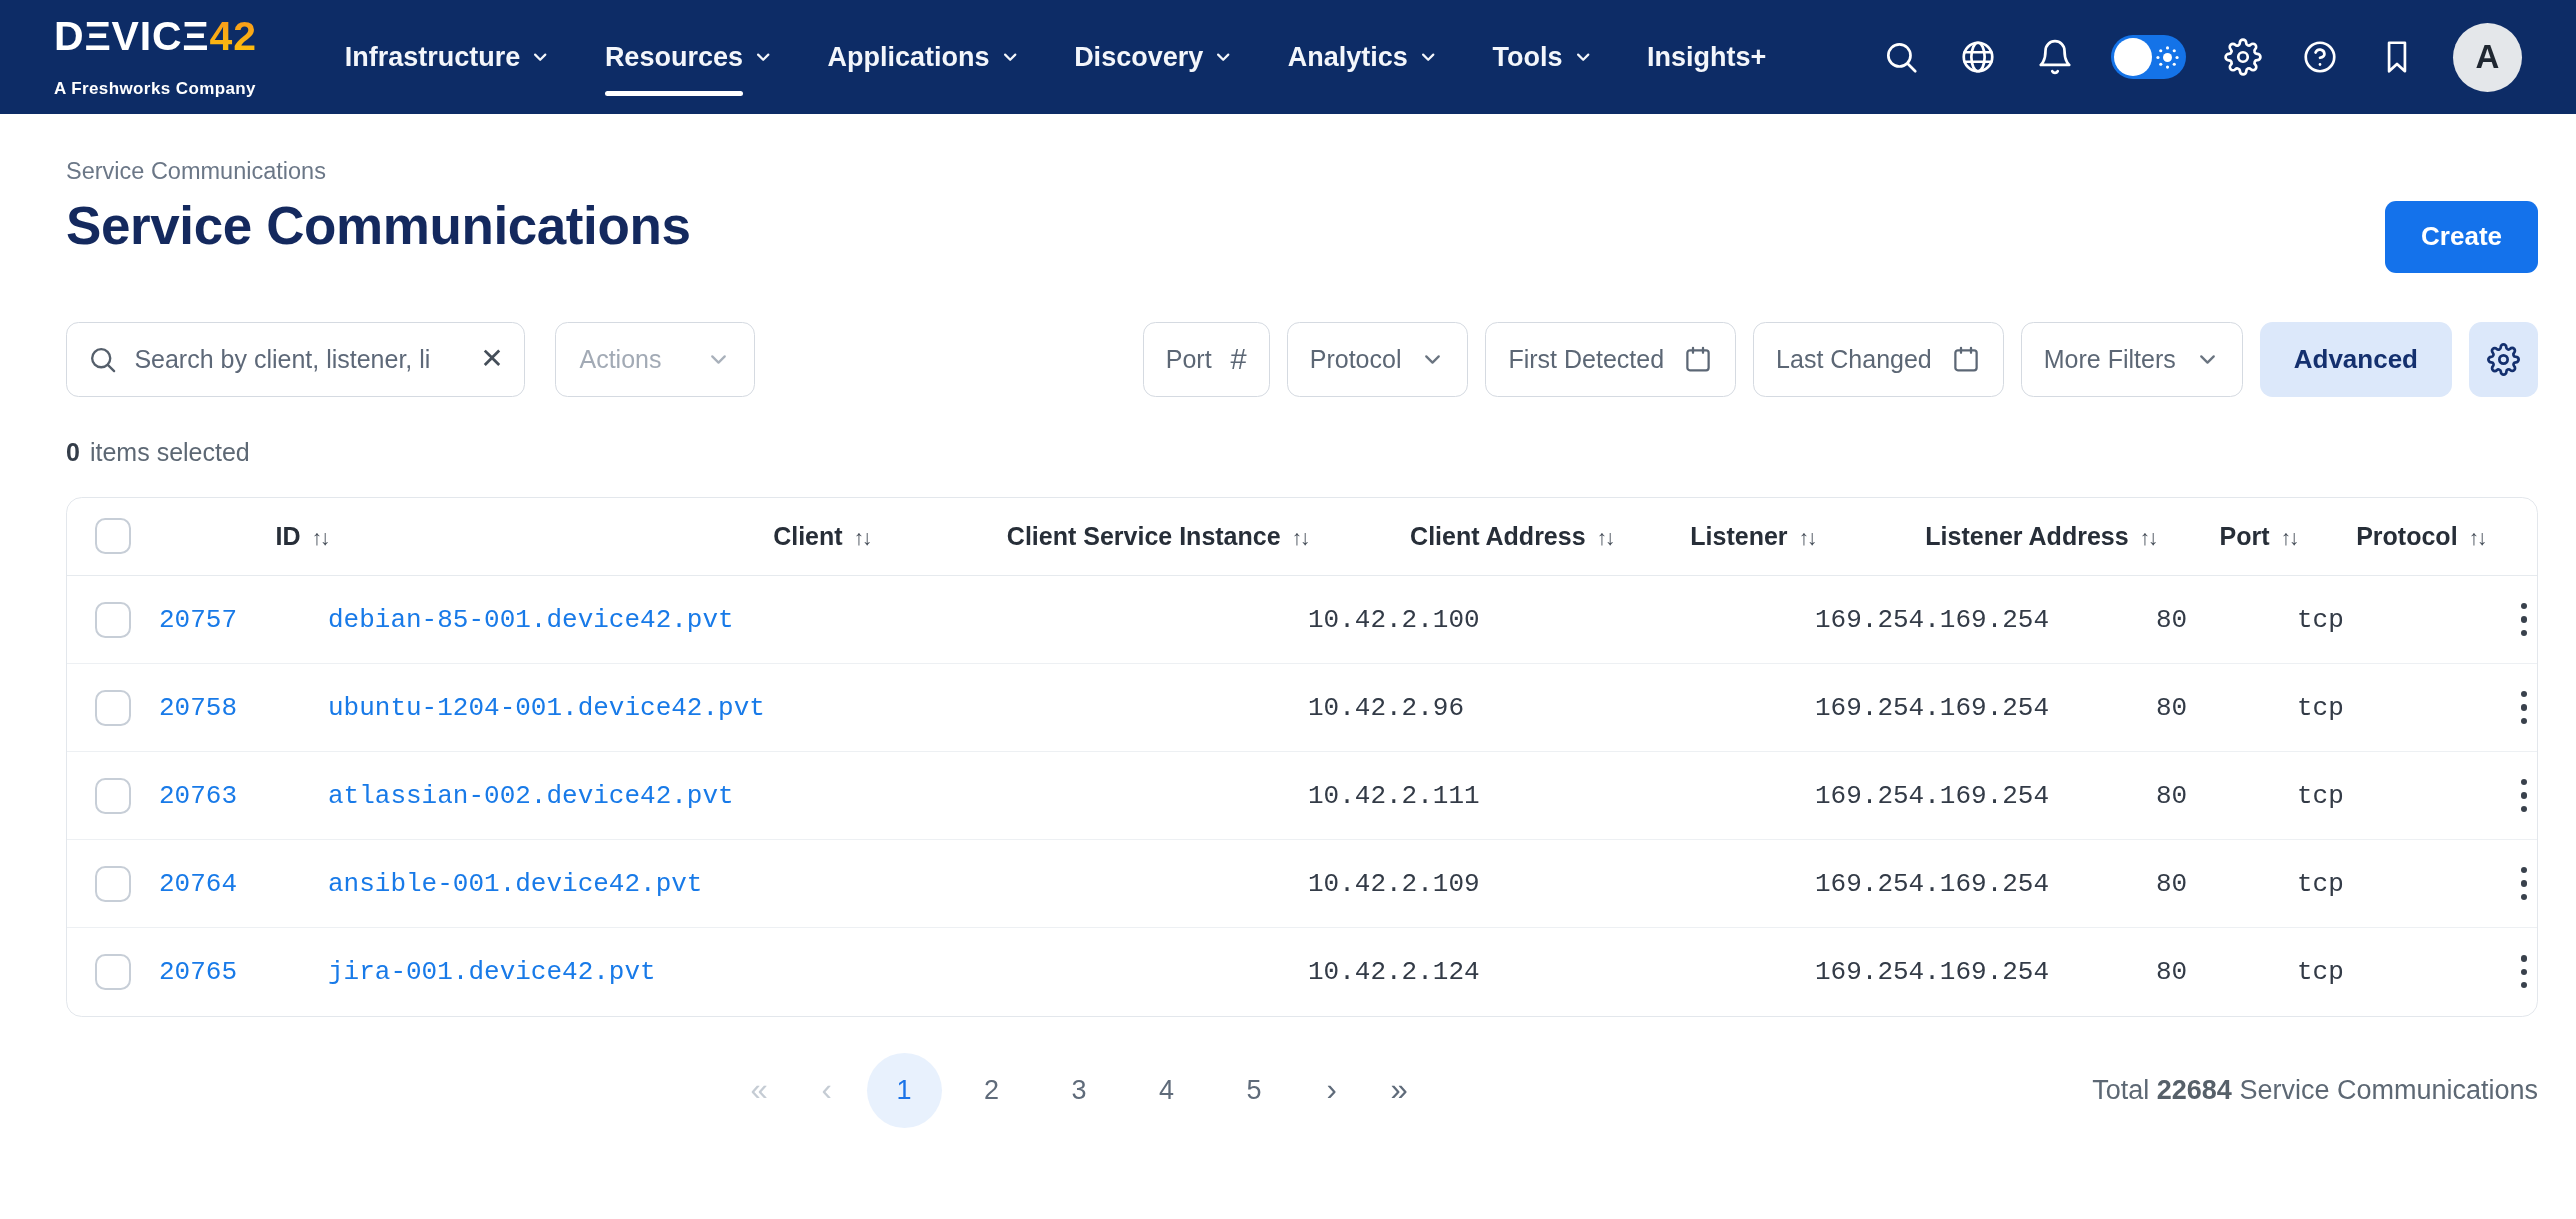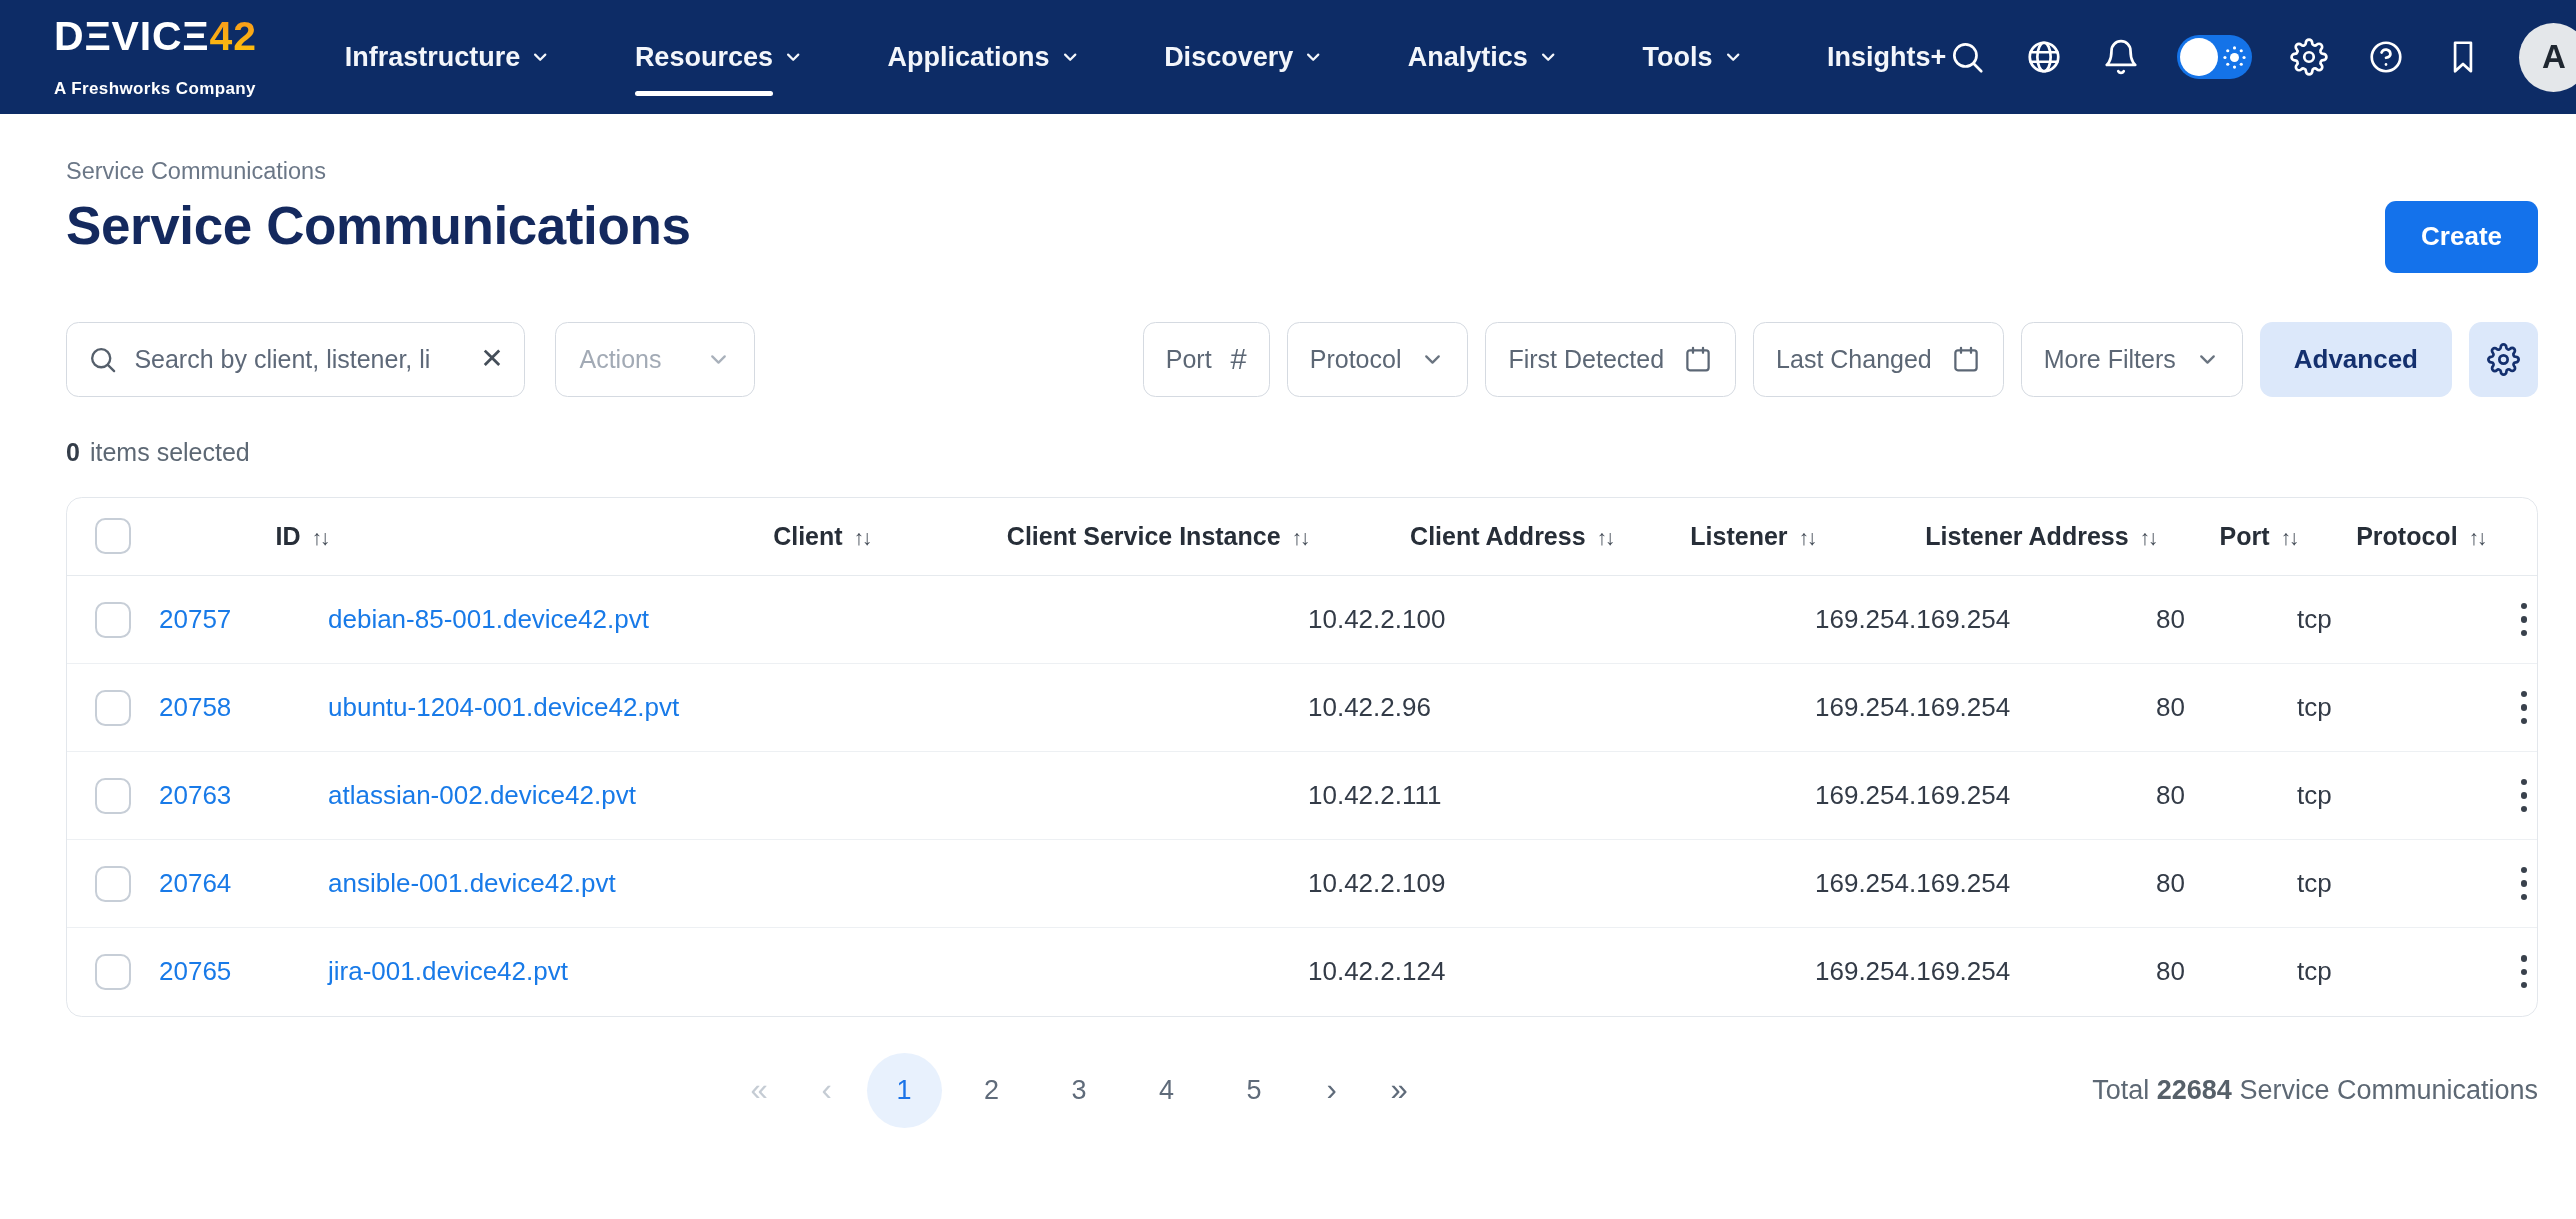--- a/index.html
+++ b/index.html
@@ -20,21 +20,21 @@
   }
   .brand { display:flex; flex-direction:column; align-items:flex-start; margin-right:88px; cursor:pointer; }
   .brand-line { font-size:41px; font-weight:800; color:#ffffff; line-height:1; letter-spacing:0.8px; white-space:nowrap; }
   .brand-accent {
     background:linear-gradient(180deg,#f7941d 0%,#fdc60b 100%);
     -webkit-background-clip:text; background-clip:text;
     -webkit-text-fill-color:transparent;
   }
   .brand-sub { color:#ffffff; font-size:17px; font-weight:600; margin-top:22px; letter-spacing:0.4px; white-space:nowrap; }
 
-  .nav-items { display:flex; align-items:center; gap:84px; }
+  .nav-items { display:flex; align-items:center; gap:54px; }
   .nav-item { display:flex; align-items:center; gap:10.2px; color:#f3f6fb; font-size:27px; font-weight:600; cursor:pointer; white-space:nowrap; }
   .nav-item .nav-label { position:relative; }
   .nav-item.active .nav-label::after {
     content:""; position:absolute; left:0; right:0; bottom:-23.5px;
     height:5.5px; background:#ffffff; border-radius:3.1px;
   }
   .chev-sm { width:20.4px; height:20.4px; }
 
   .nav-right { margin-left:auto; display:flex; align-items:center; gap:36px; }
   .icon-btn { width:41px; height:41px; display:flex; align-items:center; justify-content:center; color:#ffffff; cursor:pointer; flex:none; }
@@ -84,21 +84,21 @@
 
   
   .selection { margin-top:41px; font-size:25px; color:#5d6874; }
   .selection b { color:#343d49; font-weight:700; margin-right:3.1px; }
 
   
   .table-card { margin-top:30px; border:1.6px solid #e3e7ec; border-radius:15.7px; overflow:hidden; background:#fff; }
   table { width:100%; border-collapse:collapse; table-layout:fixed; }
   thead th { height:78px; font-size:25px; font-weight:700; color:#272e38; text-align:right;
     border-bottom:1.6px solid #e6eaee; padding:0; }
-  tbody td { height:88px; font-size:26px; color:#333b47; padding:0; vertical-align:middle; }
+  tbody td { height:88px; font-size:26px; color:#333b47; padding:0; vertical-align:middle;font-family:Liberation Mono, monospace; }
   tbody tr + tr td { border-top:1.6px solid #edf0f3; }
   .sort { display:inline-block; margin-left:11px; font-size:21px; font-weight:400; color:#454d58; letter-spacing:-2.3px; cursor:pointer; }
   .checkbox { width:36px; height:36px; border:2.3px solid #c7ced7; border-radius:10.2px; background:#fff; margin:0 auto; cursor:pointer; }
   a.cell-link { color:#187ae8; text-decoration:none; cursor:pointer; }
   .kebab { width:34px; margin:0 auto; display:flex; flex-direction:column; align-items:center; gap:7px; cursor:pointer; padding:4.7px 0; }
   .kebab i { width:6.3px; height:6.3px; border-radius:50%; background:#39414c; }
 
   
   .footer-row { display:flex; align-items:center; margin-top:36px; }
   .pager-zone { flex:1; display:flex; justify-content:center; }

